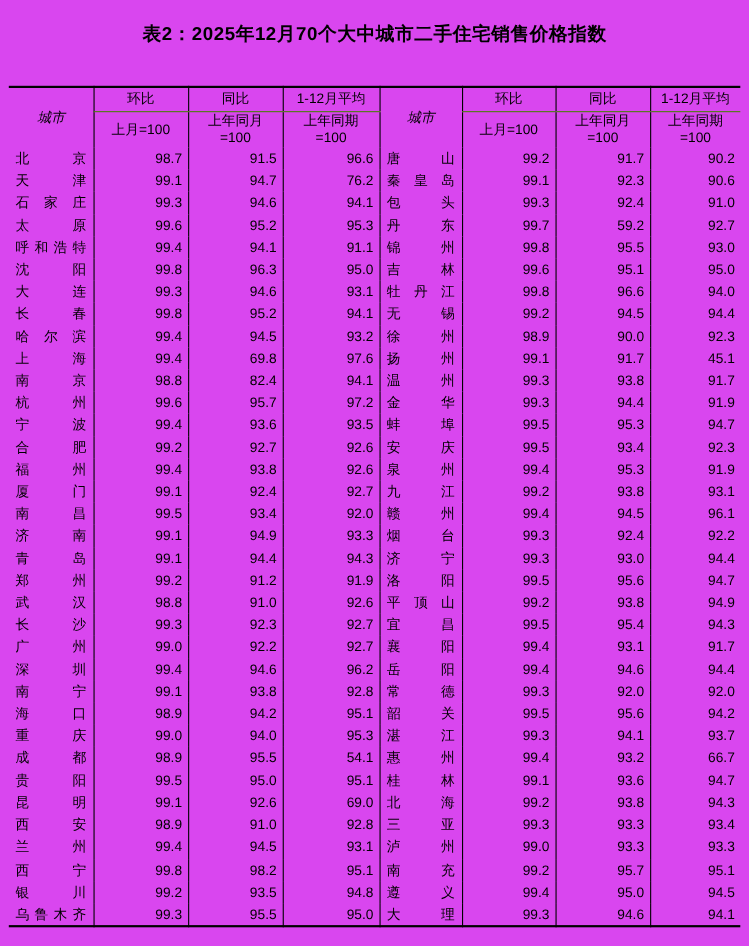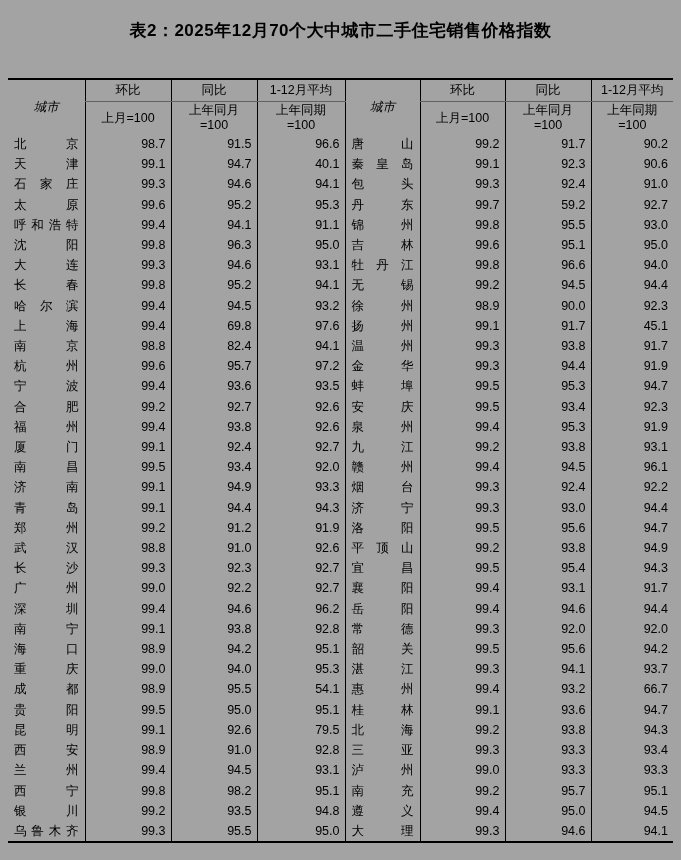--- a/index.html
+++ b/index.html
@@ -10,21 +10,21 @@
     height: 860px;
     overflow: hidden;
     font-family: "Liberation Sans", sans-serif;
     color: #000000;
     -webkit-font-smoothing: antialiased;
   }
   .page {
     position: relative;
     width: 681px;
     height: 860px;
-    background: #a3a3a3;
+    background: #d946ef;
   }
   .title {
     margin: 0;
     padding-top: 19px;
     text-align: center;
     font-size: 17px;
     font-weight: bold;
     line-height: 23px;
     letter-spacing: 0.5px;
   }
@@ -123,21 +123,21 @@
           <td class="num">96.6</td>
           <td class="city">唐山</td>
           <td class="num">99.2</td>
           <td class="num">91.7</td>
           <td class="num">90.2</td>
         </tr>
         <tr>
           <td class="city nobl">天津</td>
           <td class="num">99.1</td>
           <td class="num">94.7</td>
-          <td class="num">40.1</td>
+          <td class="num">76.2</td>
           <td class="city">秦皇岛</td>
           <td class="num">99.1</td>
           <td class="num">92.3</td>
           <td class="num">90.6</td>
         </tr>
         <tr>
           <td class="city nobl">石家庄</td>
           <td class="num">99.3</td>
           <td class="num">94.6</td>
           <td class="num">94.1</td>
@@ -403,21 +403,21 @@
           <td class="num">95.1</td>
           <td class="city">桂林</td>
           <td class="num">99.1</td>
           <td class="num">93.6</td>
           <td class="num">94.7</td>
         </tr>
         <tr>
           <td class="city nobl">昆明</td>
           <td class="num">99.1</td>
           <td class="num">92.6</td>
-          <td class="num">79.5</td>
+          <td class="num">69.0</td>
           <td class="city">北海</td>
           <td class="num">99.2</td>
           <td class="num">93.8</td>
           <td class="num">94.3</td>
         </tr>
         <tr>
           <td class="city nobl">西安</td>
           <td class="num">98.9</td>
           <td class="num">91.0</td>
           <td class="num">92.8</td>

